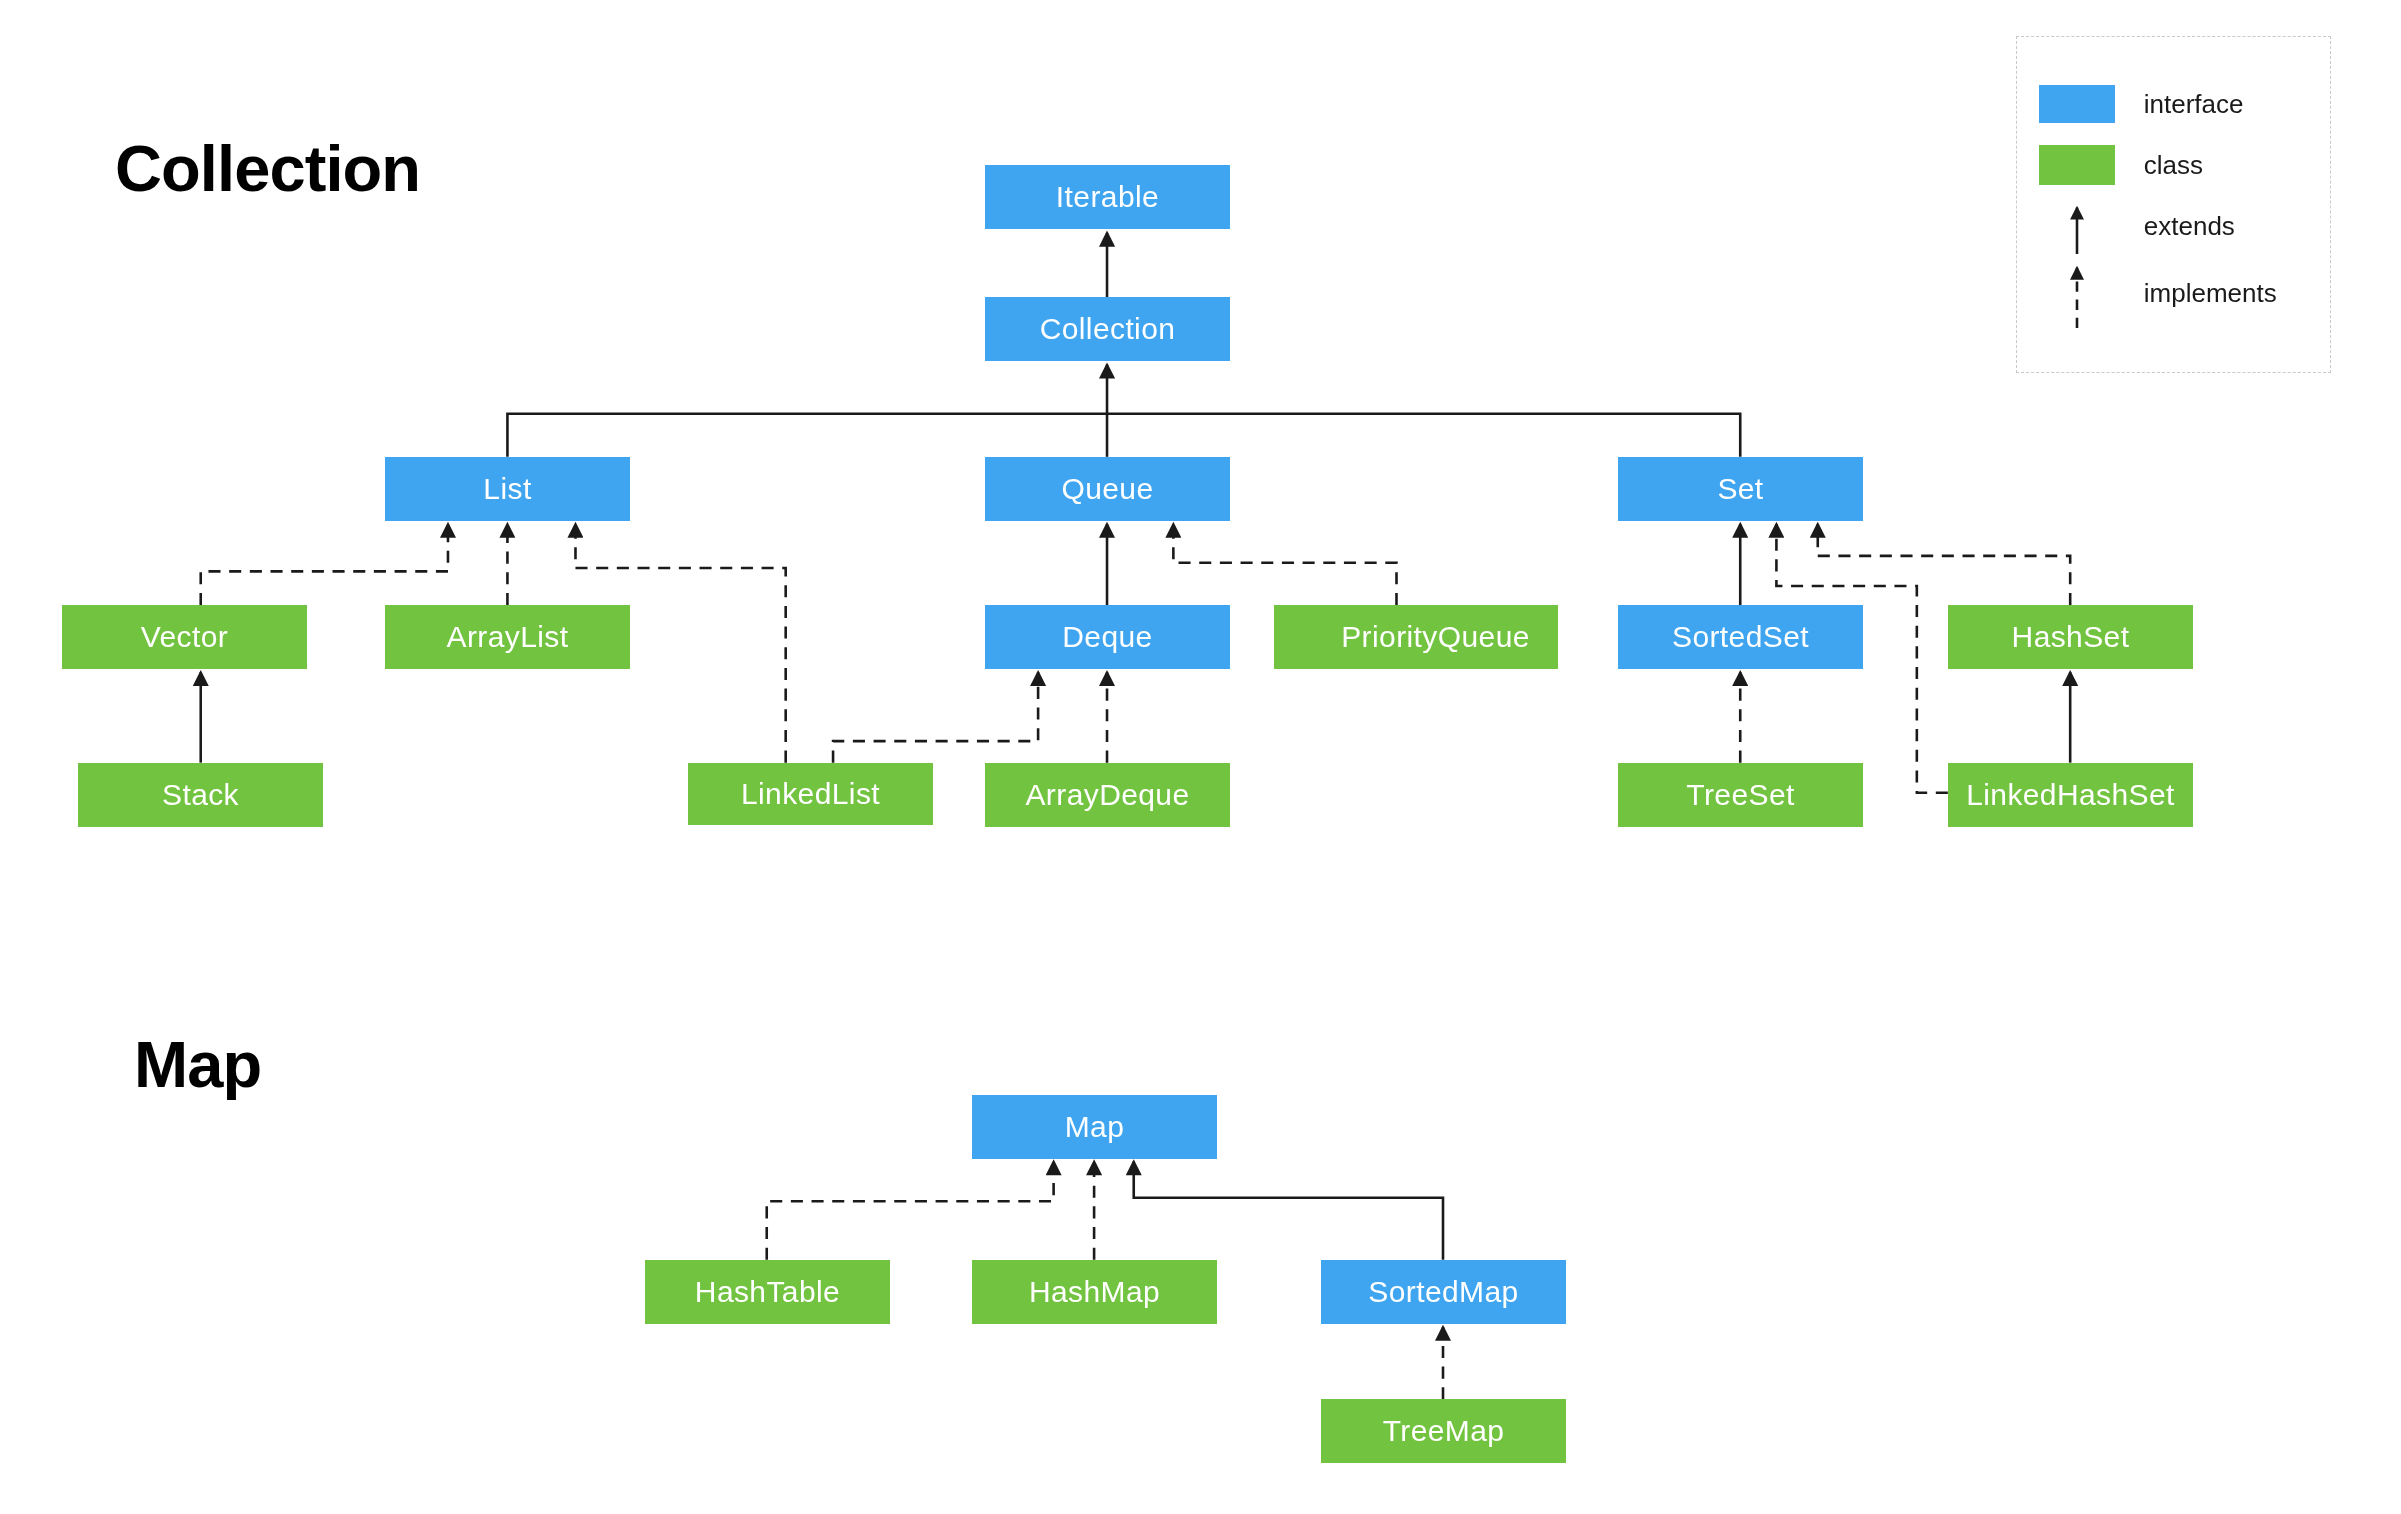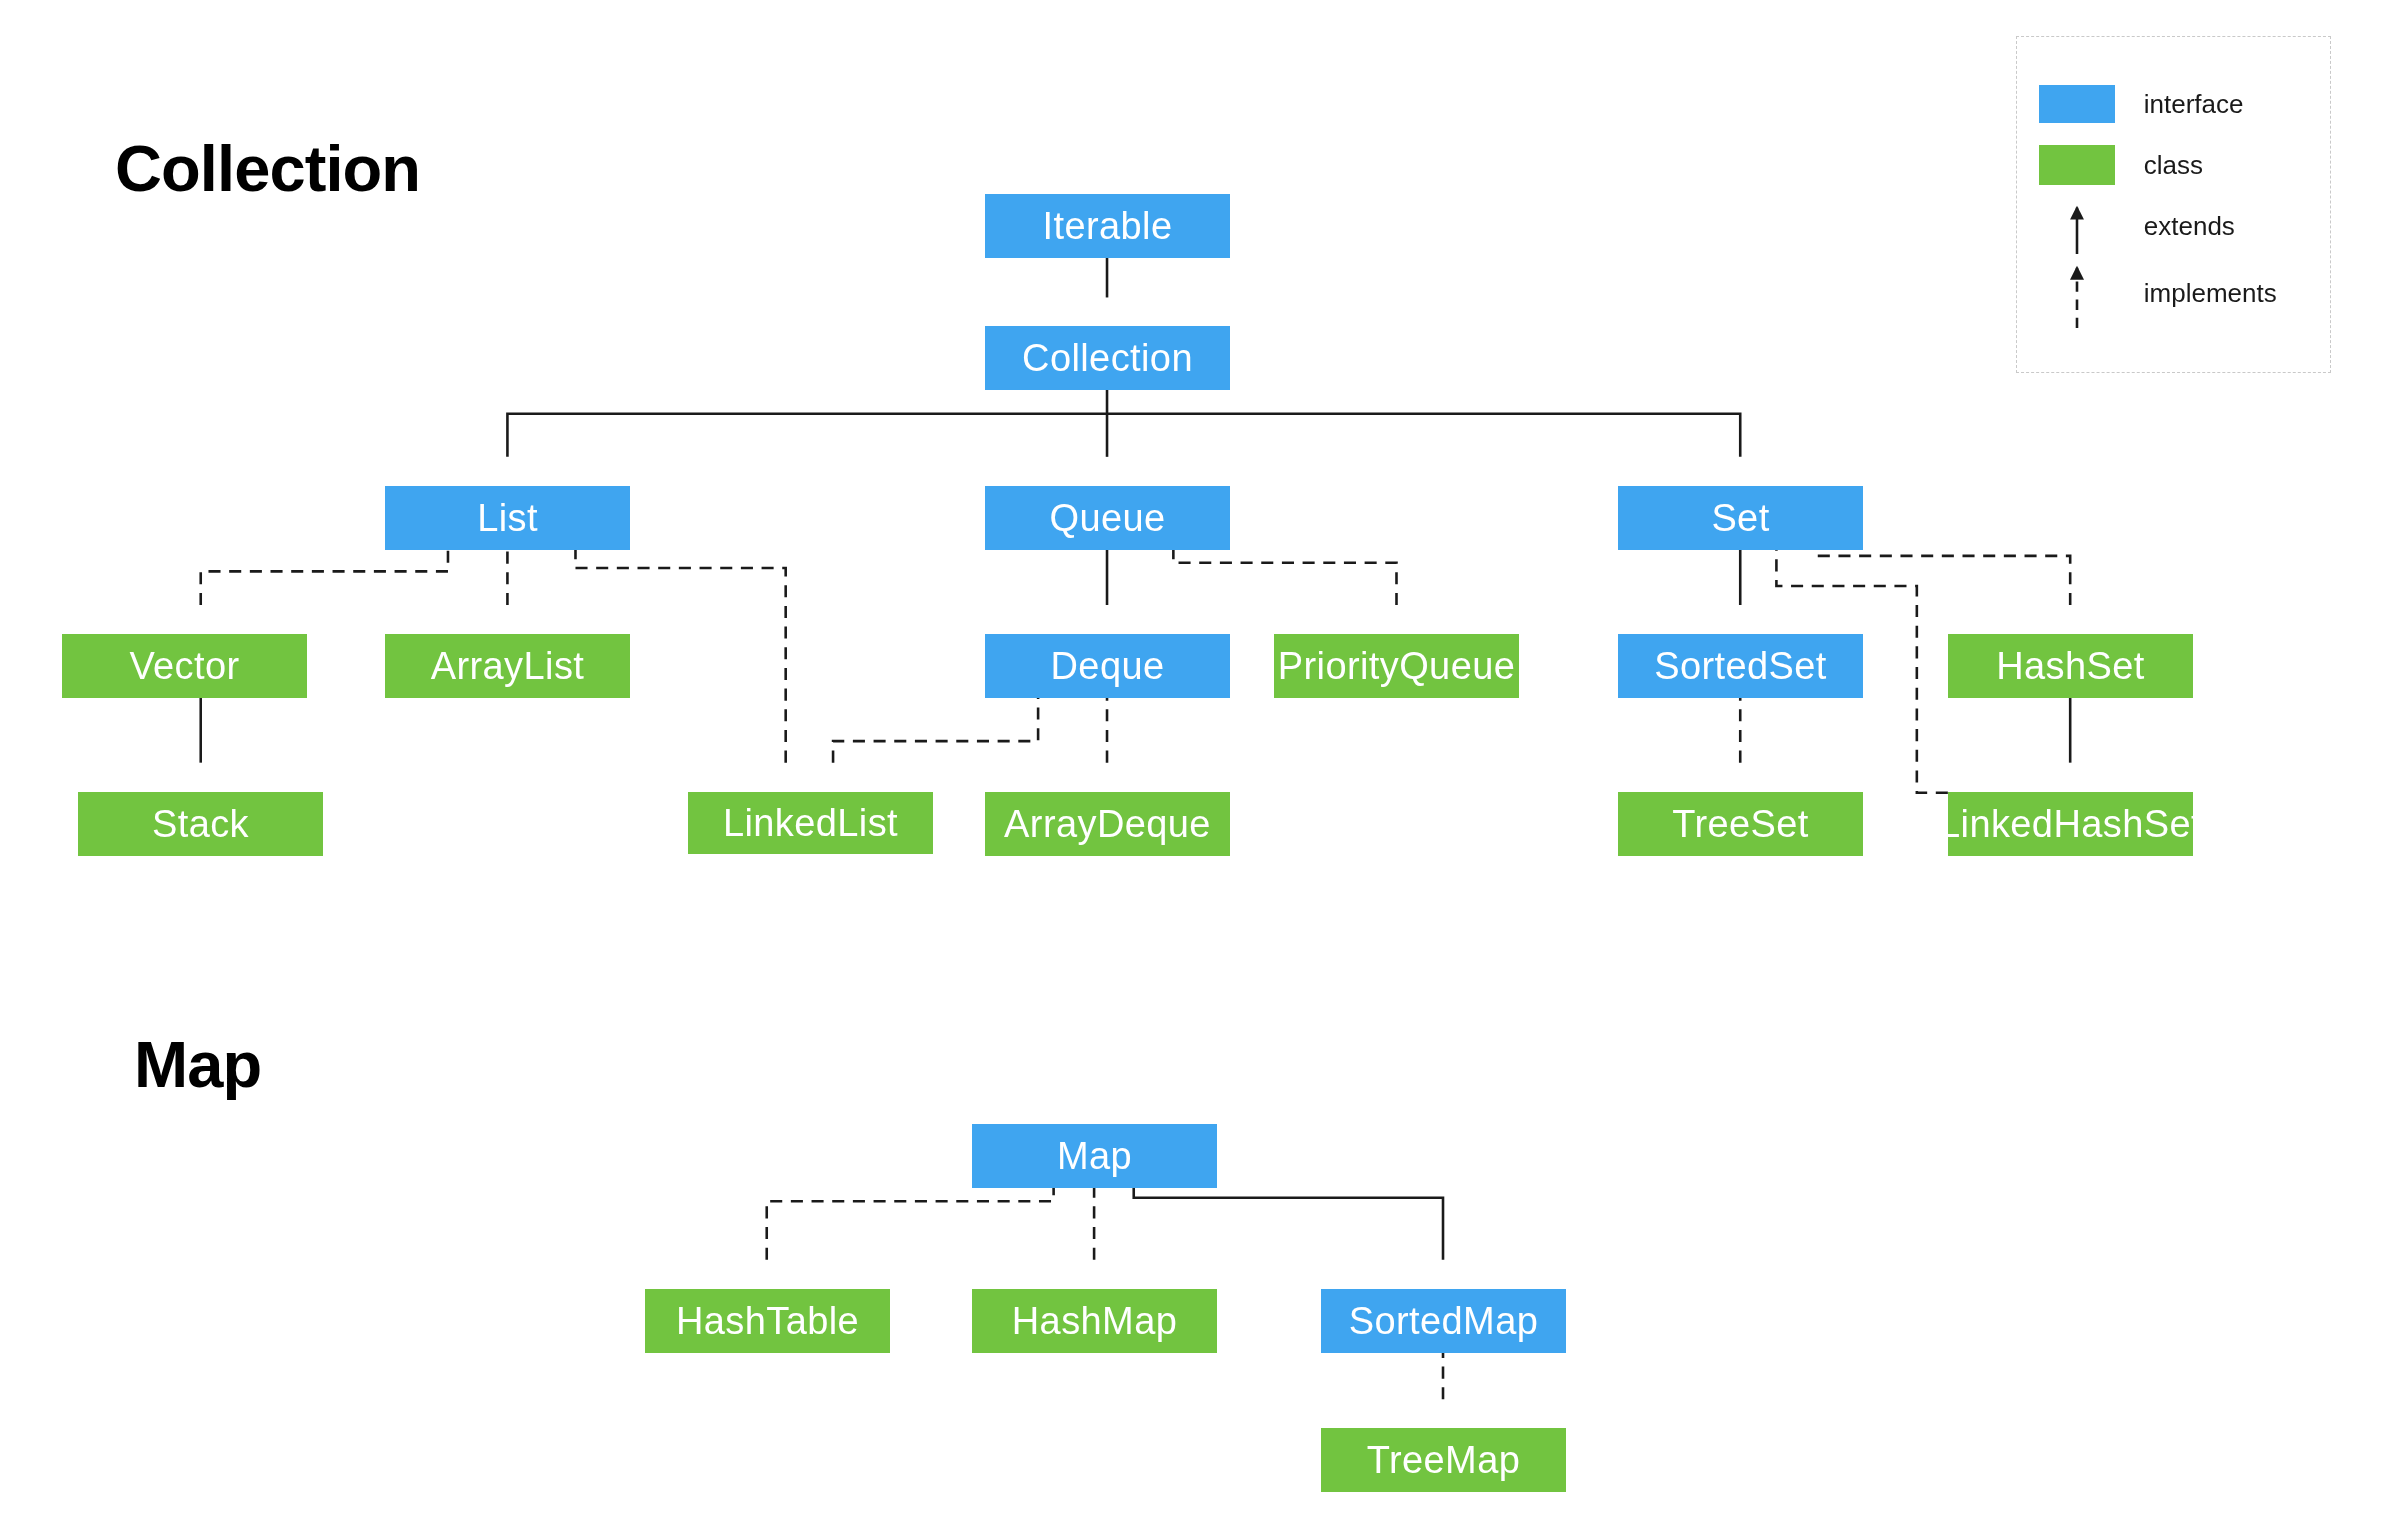--- a/index.html
+++ b/index.html
@@ -14,21 +14,21 @@
   #title-collection{left:115px;top:136px;}
   #title-map{left:134px;top:1032px;}
 
   #edges-svg{position:absolute;left:0;top:0;width:2401px;height:1515px;}
   .edge{fill:none;stroke:var(--c-line,#1a1a1a);stroke-width:3px;}
   .implements{stroke-dasharray:14 10;}
   #edges-svg marker path, .lg-marker{fill:var(--c-line,#1a1a1a);}
 
   .node{
     position:absolute;display:flex;align-items:center;justify-content:center;
-    color:var(--c-node-text,#fff);font-size:38px;font-weight:400;letter-spacing:0.4px;margin-top:29px;
+    color:var(--c-node-text,#fff);font-size:30px;font-weight:400;letter-spacing:0.4px;
   }
   .node.interface{background:var(--c-interface,#3FA5F0);}
   .node.class{background:var(--c-class,#72C440);}
 
   .legend{
     position:absolute;left:2016px;top:36px;width:315px;height:337px;
     border:1.7px dashed var(--c-legend-border,#c9c9c9);box-sizing:border-box;text-align:right;
   }
   .legend-item{position:absolute;left:22.4px;display:flex;align-items:center;gap:28.4px;}
   .li-1{top:48px;height:38px;}
@@ -98,21 +98,21 @@
       </div>
       <div class="node class" style="left: 62px; top: 605px; width: 245px; height: 64px;">
         <span>Vector</span>
       </div>
       <div class="node class" style="left: 385px; top: 605px; width: 245px; height: 64px;">
         <span>ArrayList</span>
       </div>
       <div class="node interface" style="left: 985px; top: 605px; width: 245px; height: 64px;">
         <span>Deque</span>
       </div>
-      <div class="node class" style="left: 1274px; top: 605px; width: 245px; height: 64px;">
+      <div class="node class" style="left: 1274px; top: 605px; width: 245px; height: 64px; padding-left: 39px;">
         <span>PriorityQueue</span>
       </div>
       <div class="node interface" style="left: 1618px; top: 605px; width: 245px; height: 64px;">
         <span>SortedSet</span>
       </div>
       <div class="node class" style="left: 1948px; top: 605px; width: 245px; height: 64px;">
         <span>HashSet</span>
       </div>
       <div class="node class" style="left: 78px; top: 763px; width: 245px; height: 64px;">
         <span>Stack</span>

